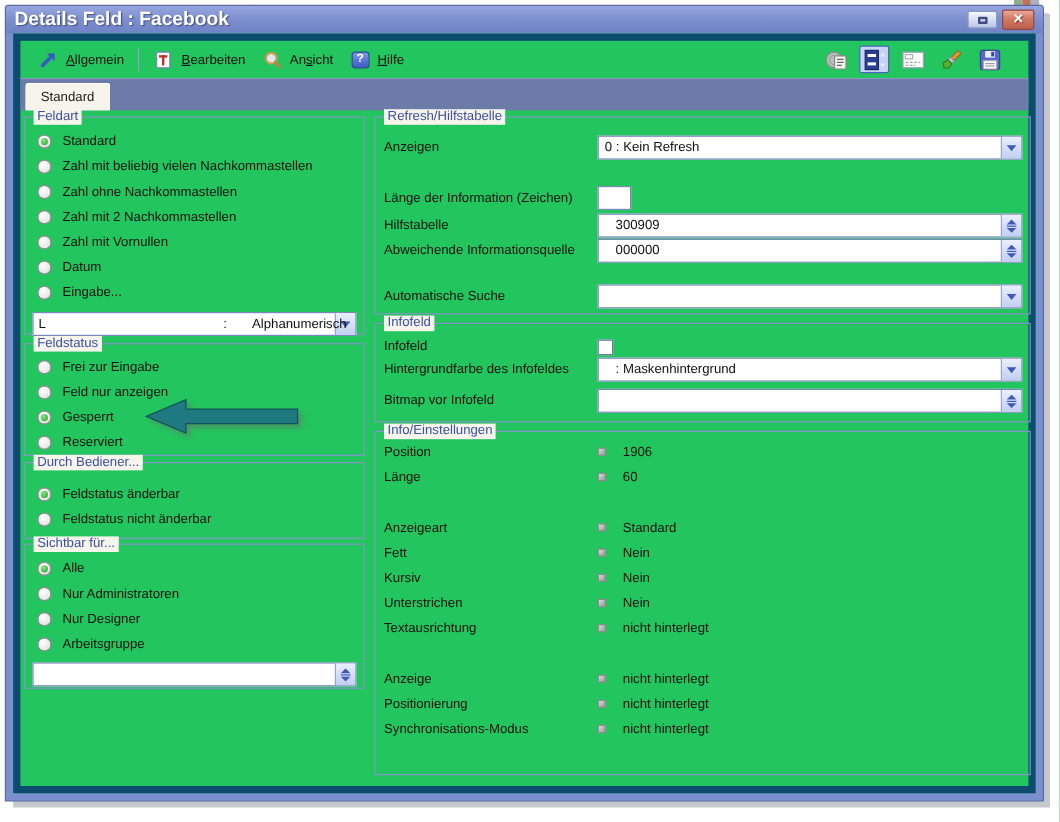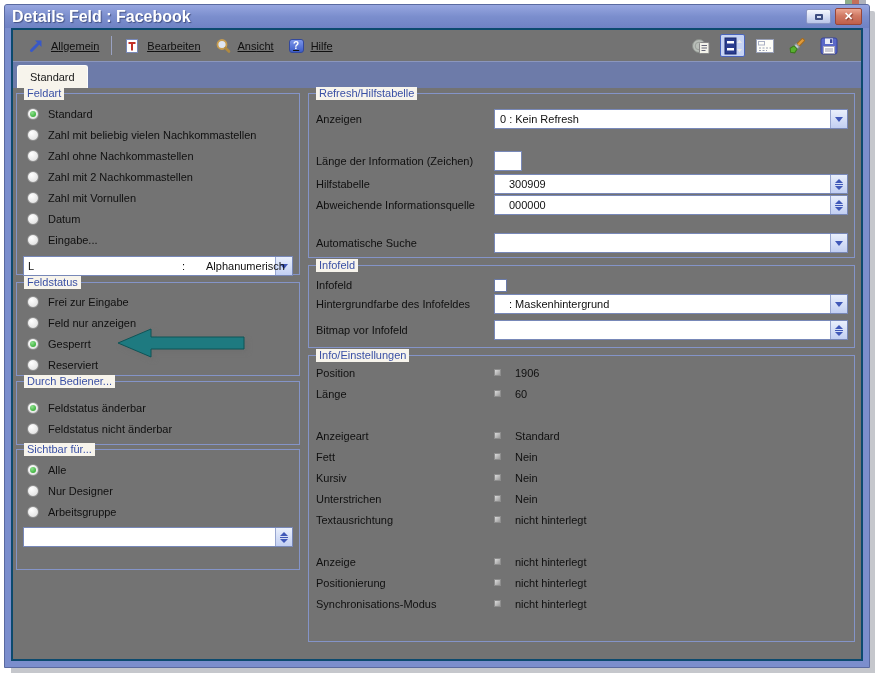--- a/index.html
+++ b/index.html
@@ -34,22 +34,22 @@
     color:#fff; font-weight:bold; font-size:11px; line-height:1;
     display:flex; align-items:center; justify-content:center;
     text-shadow:1px 1px 1px rgba(100,30,20,.7);
   }
   .frag { position:absolute; left:845px; top:0; width:21px; height:5px; display:flex; }
   .frag i { flex:1; }
   .frag i:nth-child(1){background:#8fae8a;} .frag i:nth-child(2){background:#c2705b;} .frag i:nth-child(3){background:#aeb2bc;}
 
   .inner {
     position:absolute; left:6px; right:6px; top:23px; bottom:6px;
-    background:#737373; border:2px solid #0c4a6e;
-    display:flex; flex-direction:column;text-decoration:underline;
+    background:#22c55e; border:6px solid #0c4a6e;
+    display:flex; flex-direction:column;
   }
 
   
   .menubar { height:31px; display:flex; align-items:center; padding:0 8px; flex:0 0 auto; }
   .menu-item { display:flex; align-items:center; gap:6px; padding:2px 7px; cursor:default; }
   .menu-item .hot { text-decoration:underline; }
   .msep { width:1px; height:19px; background:#9aa2c2; margin:0 5px; }
   .micon { width:17px; height:16px; display:flex; align-items:center; justify-content:center; }
   .help-badge {
     width:15px; height:14px; border-radius:3px; background:linear-gradient(#7c96ea,#3d5cc6);
@@ -334,20 +334,24 @@
         </div>
 
         <div class="group g-sicht">
           <span class="group-label">Sichtbar für...</span>
           <div class="radio-row" style="margin-top:9px">
             <span class="radio sel"></span>
               <span>Alle</span>
           </div>
           <div class="radio-row">
             <span class="radio"></span>
+              <span>Nur Administratoren</span>
+          </div>
+          <div class="radio-row">
+            <span class="radio"></span>
               <span>Nur Designer</span>
           </div>
           <div class="radio-row">
             <span class="radio"></span>
               <span>Arbeitsgruppe</span>
           </div>
           <div class="spinfield" style="margin:5px 6px 0">
             <span class="spin-text"></span>
             <span class="spin-btn">
                 <span class="utri"></span>

